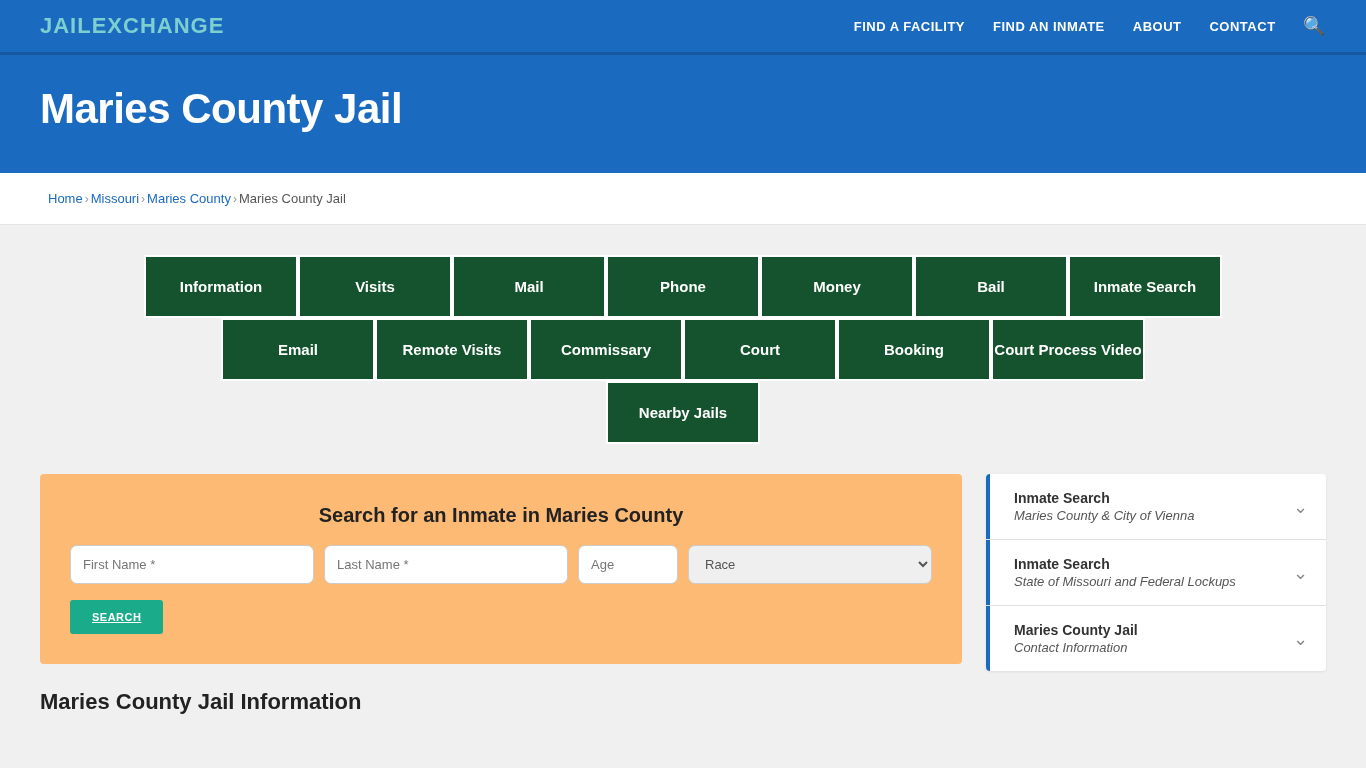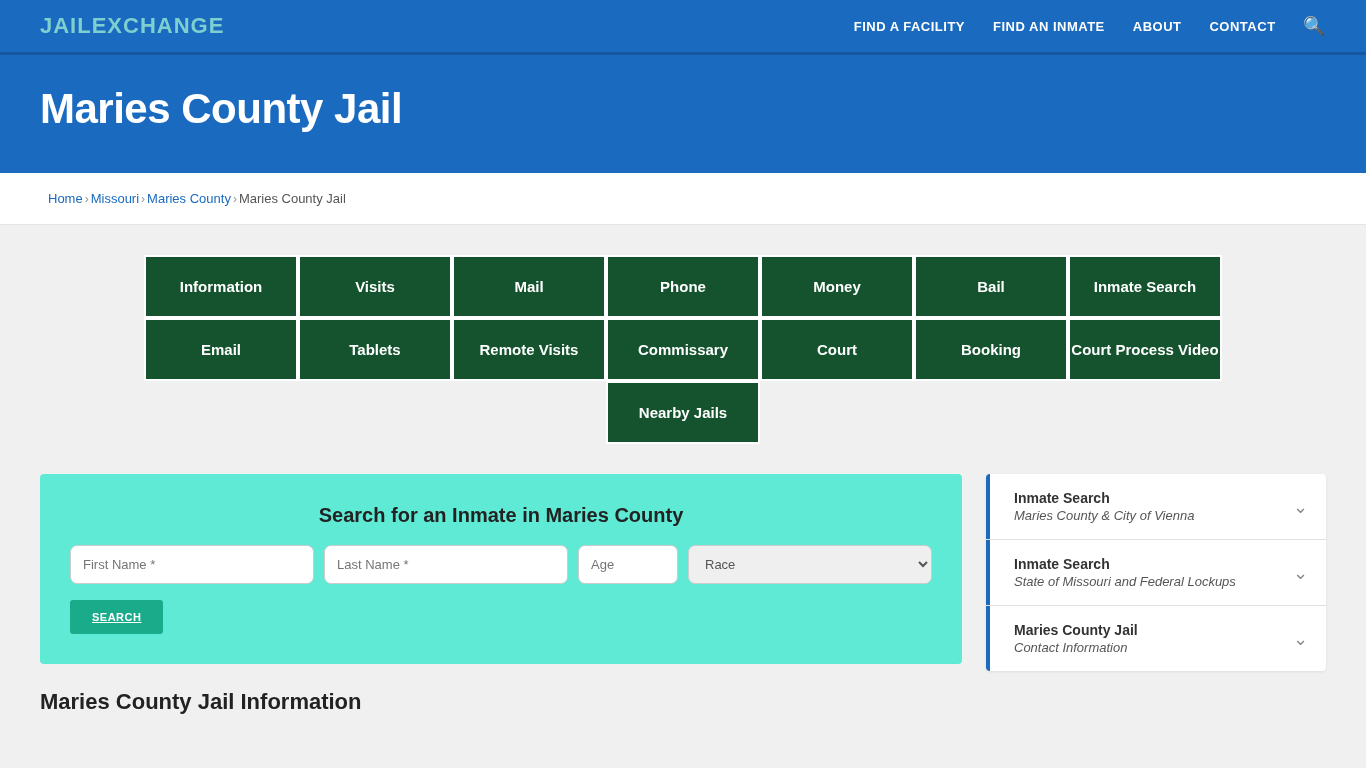--- a/index.html
+++ b/index.html
@@ -120,21 +120,21 @@
 
     
     .bottom-row {
       display: flex;
       gap: 24px;
       align-items: flex-start;
     }
 
     
     .search-form-box {
-      background: #5eead4;
+      background: #fdba74;
       border-radius: 4px;
       padding: 30px 30px 30px 30px;
       flex: 1;
       min-width: 0;
     }
     .search-form-box h2 {
       font-size: 20px;
       font-weight: 700;
       color: #222;
       margin-bottom: 18px;
@@ -265,21 +265,20 @@
       <button class="grid-btn">Information</button>
       <button class="grid-btn">Visits</button>
       <button class="grid-btn">Mail</button>
       <button class="grid-btn">Phone</button>
       <button class="grid-btn">Money</button>
       <button class="grid-btn">Bail</button>
       <button class="grid-btn">Inmate Search</button>
     </div>
     <div class="button-row">
       <button class="grid-btn">Email</button>
-      <button class="grid-btn">Tablets</button>
       <button class="grid-btn">Remote Visits</button>
       <button class="grid-btn">Commissary</button>
       <button class="grid-btn">Court</button>
       <button class="grid-btn">Booking</button>
       <button class="grid-btn">Court Process Video</button>
     </div>
     <div class="button-row">
       <button class="grid-btn">Nearby Jails</button>
     </div>
   </div>

